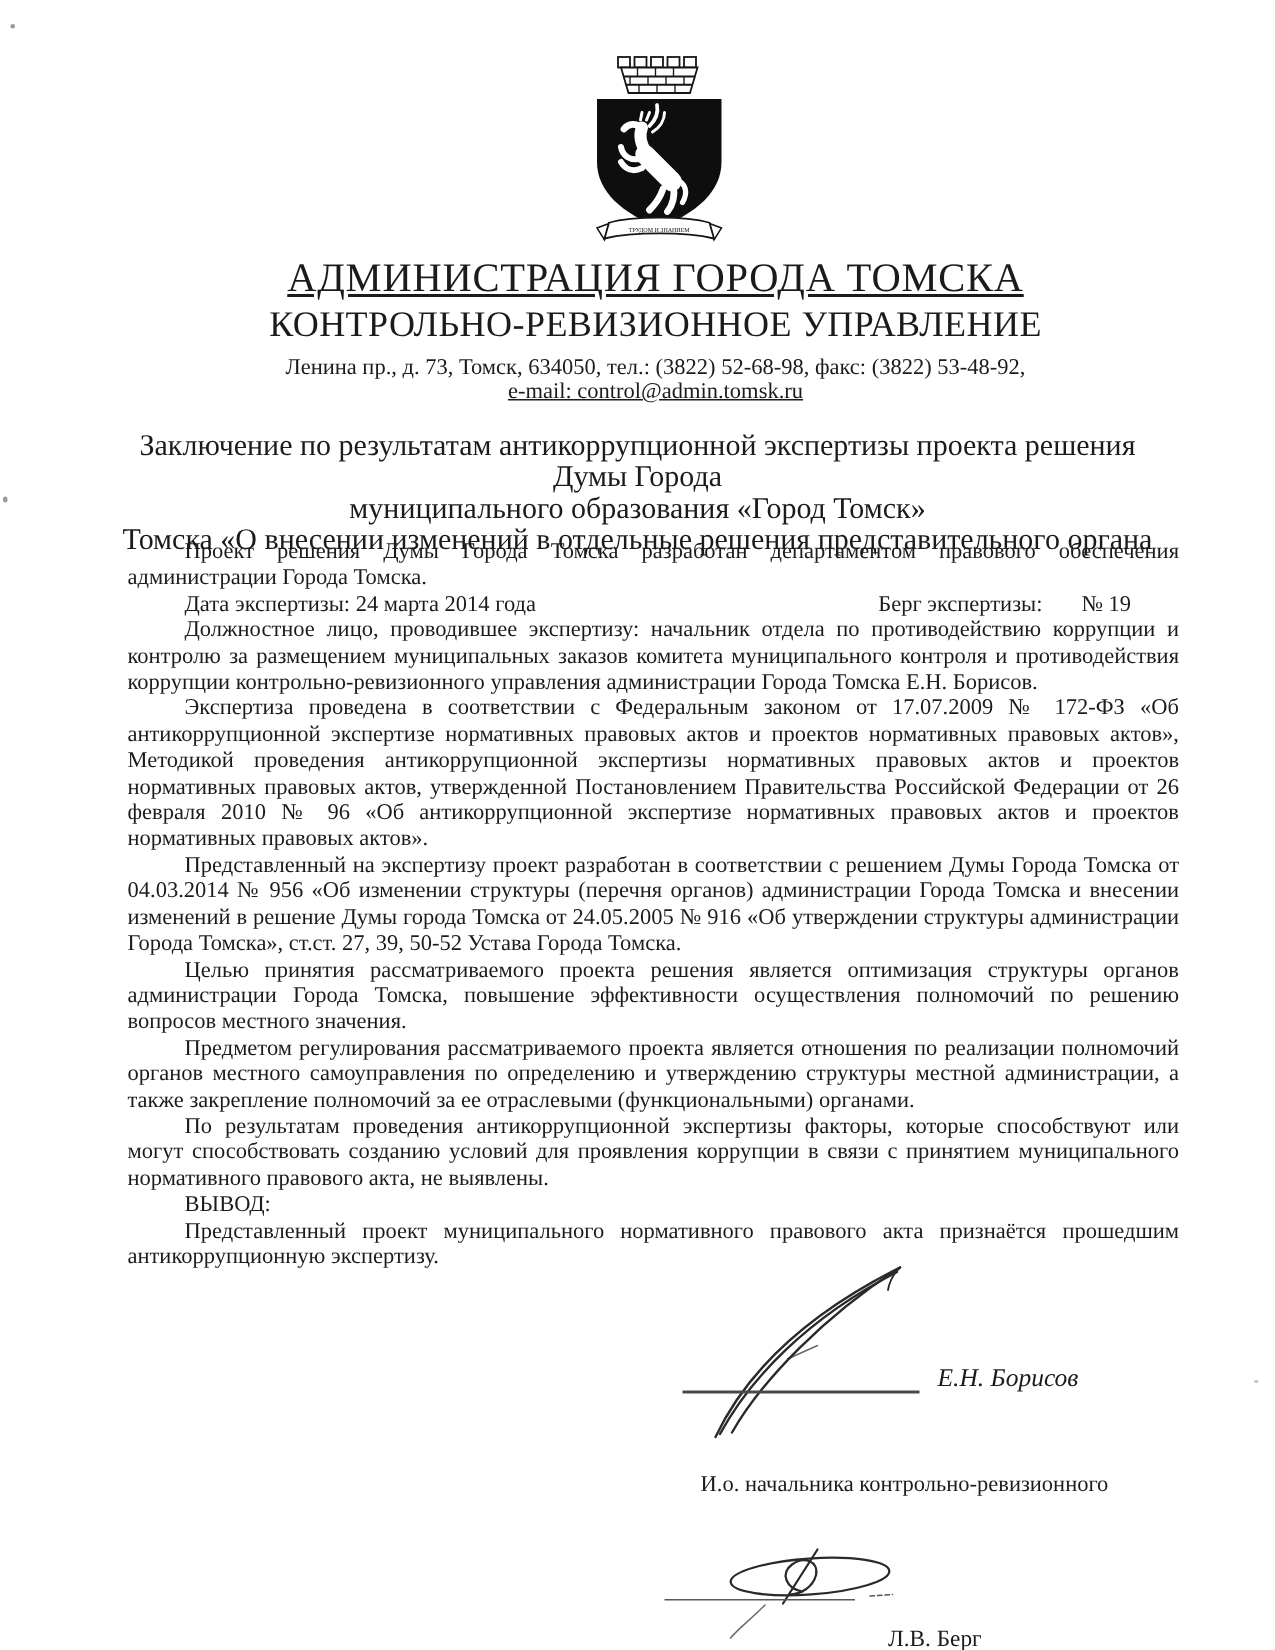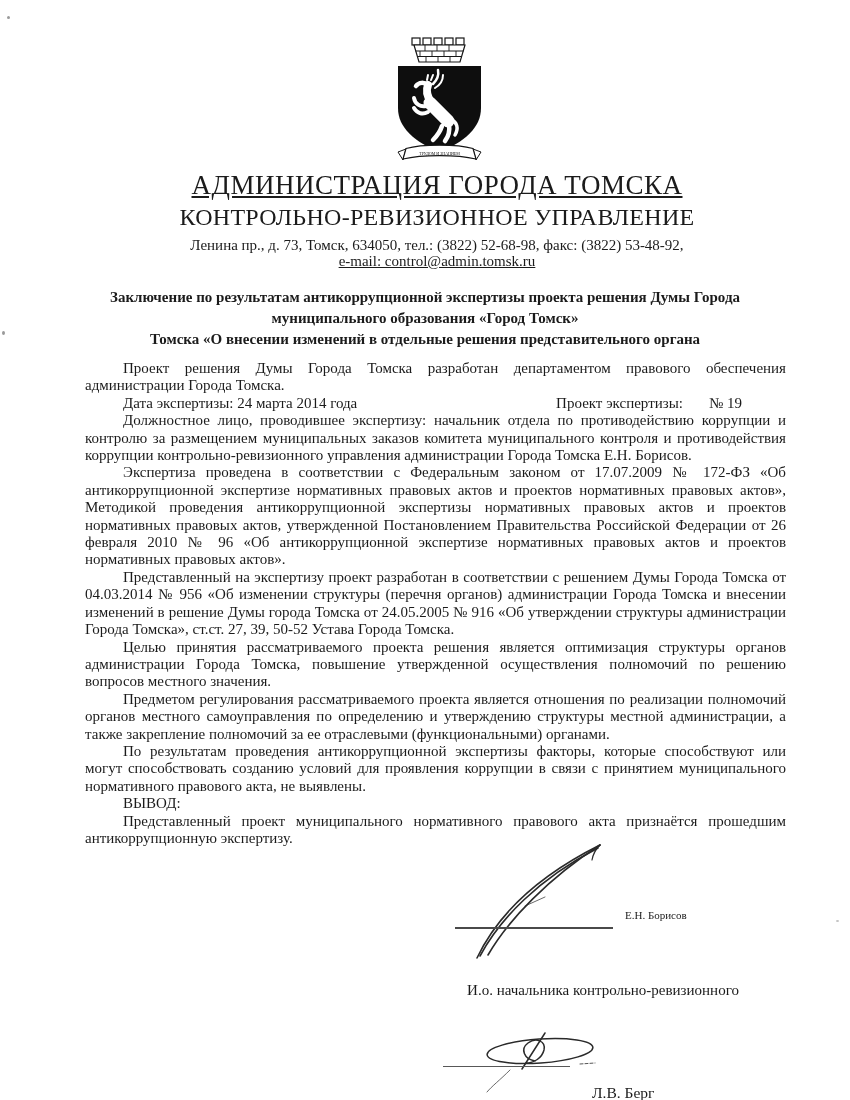--- a/index.html
+++ b/index.html
@@ -18,36 +18,36 @@
 
   
   .letterhead{position:absolute;left:87px;top:169px;width:700px;text-align:center;}
   .org{font-size:27px;line-height:33px;font-weight:400;letter-spacing:0.5px;white-space:nowrap;text-decoration:underline;}
   .dept{font-size:24px;line-height:30px;font-weight:400;letter-spacing:0.3px;white-space:nowrap;}
   .addr{font-size:15px;line-height:16px;margin-top:5px;white-space:nowrap;}
   .email{font-size:15px;line-height:16px;text-decoration:underline;}
 
   
   .doc-title{position:absolute;left:75px;top:287px;width:700px;text-align:center;
-    font-weight:bold;font-size:15px;line-height:21px;}
+    font-weight:normal;font-size:20px;line-height:21px;}
 
   
   .body-text{position:absolute;left:85px;top:360px;width:701px;
     font-size:15px;line-height:17.4px;}
   .body-text p{margin:0;text-indent:38px;text-align:justify;}
   .date-row{display:flex;align-items:baseline;text-align:center;}
   .date-left{margin-left:38px;}
   .date-spacer{flex:1;}
   .num-label{margin-right:26px;}
-  .num-value{margin-right:44px;}
+  .num-value{margin-right:32px;}
   .conclusion{text-indent:38px;margin:0;}
 
   
   .sig1-line{position:absolute;left:455px;top:927px;width:158px;height:1.5px;background:#4a4a4a;}
-  .sig1-name{position:absolute;left:625px;top:909px;font-size:11px;white-space:nowrap;}
+  .sig1-name{position:absolute;left:625px;top:909px;font-size:17px;white-space:nowrap;font-style:italic;}
   .sig1-svg{position:absolute;left:450px;top:835px;width:200px;height:140px;}
 
   
   .sig2-title{position:absolute;left:433px;top:981px;width:340px;font-size:15px;line-height:19.5px;text-align:center;}
   .sig2-svg{position:absolute;left:440px;top:1025px;width:170px;height:75px;}
   .sig2-line{position:absolute;left:443px;top:1066px;width:127px;height:1.3px;background:#585858;}
   .sig2-name{position:absolute;left:592px;top:1048px;font-size:15.5px;white-space:nowrap;margin-top:36px;}
 
   
   .speck{position:absolute;background:#9a9a9a;border-radius:50%;}
@@ -107,27 +107,27 @@
     <div>Заключение по результатам антикоррупционной экспертизы проекта решения Думы Города</div>
     <div>муниципального образования «Город Томск»</div>
     <div>Томска «О внесении изменений в отдельные решения представительного органа</div>
   </div>
 
   <div class="body-text">
     <p>Проект решения Думы Города Томска разработан департаментом правового обеспечения администрации Города Томска.</p>
     <div class="date-row">
       <span class="date-left">Дата экспертизы: 24 марта 2014 года</span>
       <span class="date-spacer"></span>
-      <span class="num-label">Проект экспертизы:</span>
+      <span class="num-label">Берг экспертизы:</span>
       <span class="num-value">№ 19</span>
     </div>
     <p>Должностное лицо, проводившее экспертизу: начальник отдела по противодействию коррупции и контролю за размещением муниципальных заказов комитета муниципального контроля и противодействия коррупции контрольно-ревизионного управления администрации Города Томска Е.Н. Борисов.</p>
     <p>Экспертиза проведена в соответствии с Федеральным законом от 17.07.2009 № 172-ФЗ «Об антикоррупционной экспертизе нормативных правовых актов и проектов нормативных правовых актов», Методикой проведения антикоррупционной экспертизы нормативных правовых актов и проектов нормативных правовых актов, утвержденной Постановлением Правительства Российской Федерации от 26 февраля 2010 № 96 «Об антикоррупционной экспертизе нормативных правовых актов и проектов нормативных правовых актов».</p>
     <p>Представленный на экспертизу проект разработан в соответствии с решением Думы Города Томска от 04.03.2014 № 956 «Об изменении структуры (перечня органов) администрации Города Томска и внесении изменений в решение Думы города Томска от 24.05.2005 № 916 «Об утверждении структуры администрации Города Томска», ст.ст. 27, 39, 50-52 Устава Города Томска.</p>
-    <p>Целью принятия рассматриваемого проекта решения является оптимизация структуры органов администрации Города Томска, повышение утвержденной осуществления полномочий по решению вопросов местного значения.</p>
+    <p>Целью принятия рассматриваемого проекта решения является оптимизация структуры органов администрации Города Томска, повышение эффективности осуществления полномочий по решению вопросов местного значения.</p>
     <p>Предметом регулирования рассматриваемого проекта является отношения по реализации полномочий органов местного самоуправления по определению и утверждению структуры местной администрации, а также закрепление полномочий за ее отраслевыми (функциональными) органами.</p>
     <p>По результатам проведения антикоррупционной экспертизы факторы, которые способствуют или могут способствовать созданию условий для проявления коррупции в связи с принятием муниципального нормативного правового акта, не выявлены.</p>
     <p class="conclusion">ВЫВОД:</p>
     <p>Представленный проект муниципального нормативного правового акта признаётся прошедшим антикоррупционную экспертизу.</p>
   </div>
 
   <svg class="sig1-svg" viewBox="0 0 200 140">
     <g stroke="#2a2a2a" stroke-width="1.6" fill="none" stroke-linecap="round">
       <path d="M27 123 C45 85 80 45 150 10"></path>
       <path d="M150 10 C100 42 58 85 38 120"></path>

